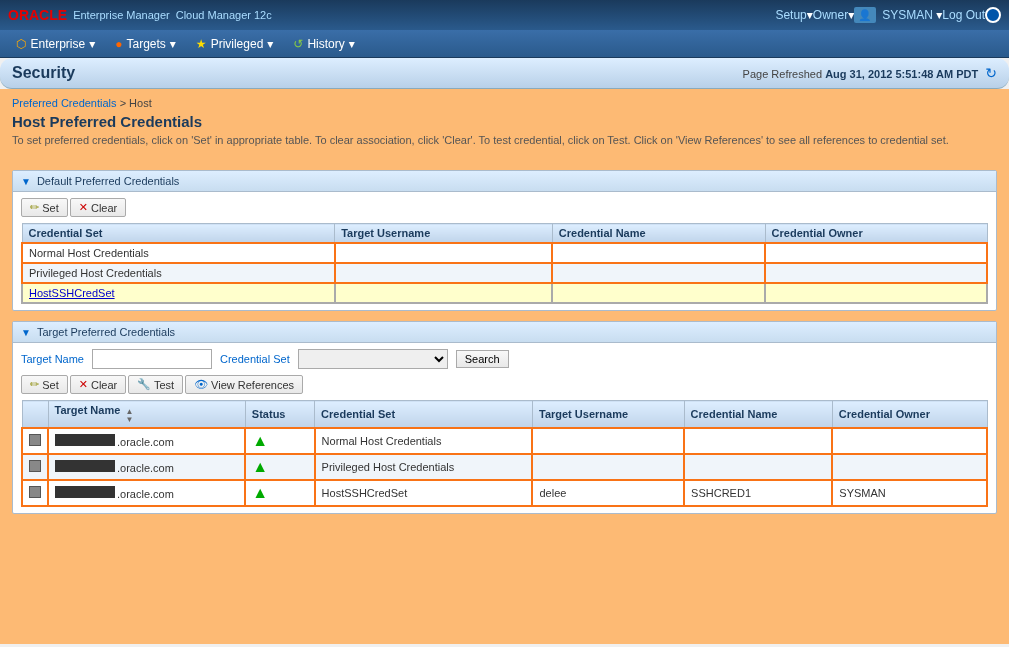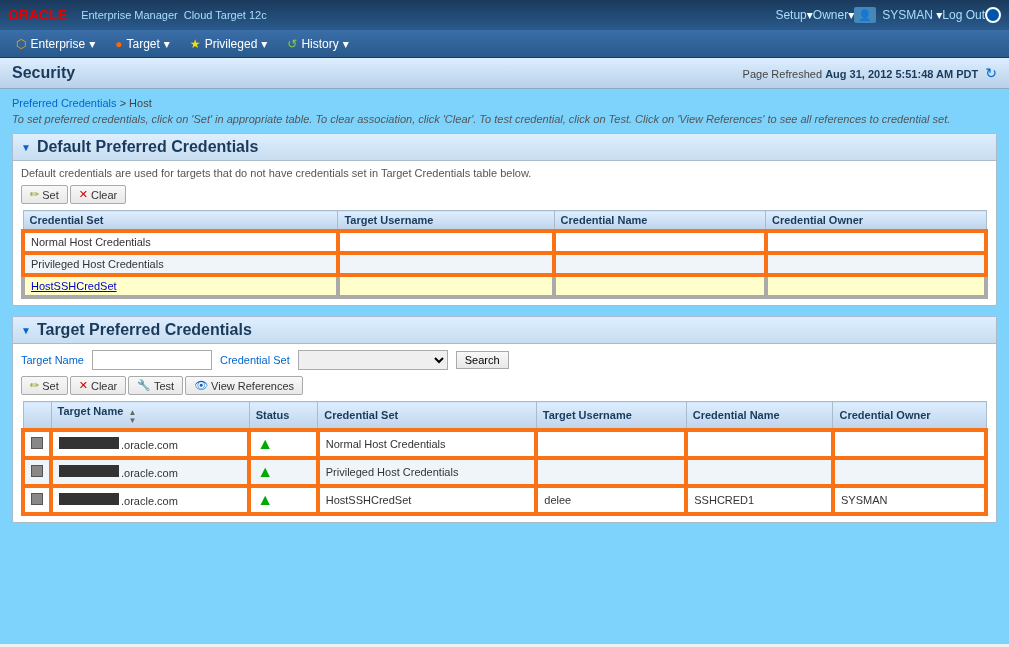--- a/index.html
+++ b/index.html
@@ -9,21 +9,21 @@
     .top-nav {
       background: linear-gradient(to bottom, #1a3a5c, #2a5a8c);
       height: 30px;
       display: flex;
       align-items: center;
       justify-content: space-between;
       padding: 0 8px;
       color: white;
     }
     .top-nav-left { display: flex; align-items: center; gap: 2px; }
-    .oracle-logo { color: #e60000; font-weight: bold; font-size: 14px; margin-right: 12px; }
+    .oracle-logo { color: #e60000; font-weight: bold; font-size: 14px; margin-right: 4px; }
     .oracle-logo span { color: white; }
     .top-nav-right { display: flex; align-items: center; font-size: 12px; }
     .top-nav-right a { color: #aaddff; text-decoration: none; cursor: pointer; }
 
     
     .second-nav {
       background: linear-gradient(to bottom, #3a6ea8, #2a5a8c);
       height: 28px;
       display: flex;
       align-items: center;
@@ -62,62 +62,63 @@
     }
 
     
     .page-header {
       background: linear-gradient(to bottom, #ddeeff, #b8d0e8);
       padding: 6px 12px;
       border-bottom: 1px solid #8aaabb;
       display: flex;
       align-items: center;
       justify-content: space-between;
+      border-radius: 12px;
     }
     .page-title { font-size: 16px; font-weight: bold; color: #1a3a5c; }
     .page-refresh { font-size: 11px; color: #444; margin-left: 46px; }
     .page-refresh strong { color: #1a3a5c; }
     .refresh-icon { color: #0066cc; cursor: pointer; margin-left: 4px; font-size: 14px; }
 
     
     .main-content {
       padding: 8px 12px;
       height: calc(647px - 30px - 28px - 34px);
       overflow-y: auto;
-      background: #7dd3fc;
+      background: #fdba74;
       position: relative;
     }
 
     
     .breadcrumb { font-size: 11px; color: #666; margin-bottom: 4px; }
     .breadcrumb a { color: #0066cc; text-decoration: none; }
     .breadcrumb span { color: #444; }
 
     
     .section-title { font-size: 15px; font-weight: bold; color: #1a3a5c; margin-bottom: 4px; }
-    .section-desc { font-size: 11px; color: #555; margin-bottom: 8px; font-style: italic; }
+    .section-desc { font-size: 11px; color: #555; margin-bottom: 24px; }
 
     
     .collapsible-section {
       border: 1px solid #aabbcc;
       background: white;
       margin-bottom: 10px;
       border-radius: 2px;
     }
     .collapsible-header {
       background: linear-gradient(to bottom, #ddeeff, #c8ddf0);
       padding: 4px 8px;
       display: flex;
       align-items: center;
       gap: 6px;
       border-bottom: 1px solid #aabbcc;
       cursor: pointer;
     }
     .collapsible-header .toggle-icon { color: #0066cc; font-size: 10px; }
-    .collapsible-header .section-name { font-weight: bold; font-size: 16px; color: #1a3a5c; }
+    .collapsible-header .section-name { font-weight: normal; font-size: 11px; color: #1a3a5c; }
     .collapsible-body { padding: 6px 8px; }
     .section-subdesc { font-size: 11px; color: #555; margin-bottom: 6px; }
 
     
     .toolbar { display: flex; gap: 2px; margin-bottom: 6px; align-items: center; }
     .tool-btn {
       display: flex; align-items: center; gap: 3px;
       padding: 2px 8px;
       border: 1px solid #aaaaaa;
       background: linear-gradient(to bottom, #f8f8f8, #e8e8e8);
@@ -139,21 +140,21 @@
     }
     .data-table th {
       background: linear-gradient(to bottom, #ddeeff, #c0d4ea);
       border: 1px solid #aabbcc;
       padding: 3px 6px;
       text-align: left;
       font-weight: bold;
       color: #1a3a5c;
     }
     .data-table td {
-      border: 4px solid #f97316;
+      border: 2px solid #f97316;
       padding: 3px 6px;
       background: white;
       color: #333;
     }
     .data-table tr:nth-child(even) td { background: #f0f5fa; }
     .data-table tr.selected td { background: #ffffcc; border-color: #aaaaaa; }
 
     
     .filter-row {
       display: flex;
@@ -194,21 +195,21 @@
   </style>
 </head>
 <body>
 
 <div class="top-nav">
   <div class="top-nav-left">
     <span class="oracle-logo">
       <span style="color:#e60000;">ORACLE</span>
     </span>
     <span style="color:#aaddff;font-size:11px;margin-right:4px;">Enterprise Manager</span>
-    <span style="color:#aaddff;font-size:11px;">Cloud Target 12c</span>
+    <span style="color:#aaddff;font-size:11px;">Cloud Manager 12c</span>
   </div>
   <div class="top-nav-right">
     <a>Setup</a>
     <span>▾</span>
     <a>Owner</a>
     <span>▾</span>
     <span>
       <span style="background:#4488bb;padding:2px 4px;border-radius:2px;font-size:11px;">👤</span>
       <a style="margin-left:3px;">SYSMAN</a>
       <span> ▾</span>
@@ -220,21 +221,21 @@
 
 <div class="second-nav">
   <div class="nav-items">
     <div class="nav-item">
       <span style="color:#ffaa00;">⬡</span>
       <span>Enterprise</span>
       <span>▾</span>
     </div>
     <div class="nav-item">
       <span style="color:#ff6600;">●</span>
-      <span>Target</span>
+      <span>Targets</span>
       <span>▾</span>
     </div>
     <div class="nav-item">
       <span style="color:#ffdd00;">★</span>
       <span>Privileged</span>
       <span>▾</span>
     </div>
     <div class="nav-item">
       <span style="color:#88cc44;">↺</span>
       <span>History</span>
@@ -255,29 +256,29 @@
 </div>
 
 <div class="main-content">
 
   <div class="breadcrumb">
     <a>Preferred Credentials</a>
     <span> &gt; </span>
     <span>Host</span>
   </div>
 
+  <div class="section-title">Host Preferred Credentials</div>
   <div class="section-desc">To set preferred credentials, click on 'Set' in appropriate table. To clear association, click 'Clear'. To test credential, click on Test. Click on 'View References' to see all references to credential set.</div>
 
   <div class="collapsible-section">
     <div class="collapsible-header">
       <span class="toggle-icon">▼</span>
       <span class="section-name">Default Preferred Credentials</span>
     </div>
     <div class="collapsible-body">
-      <div class="section-subdesc">Default credentials are used for targets that do not have credentials set in Target Credentials table below.</div>
 
       <div class="toolbar">
         <button class="tool-btn">
           <span class="icon-pencil">✏</span>
           <span>Set</span>
         </button>
         <button class="tool-btn">
           <span class="icon-x">✕</span>
           <span>Clear</span>
         </button>

